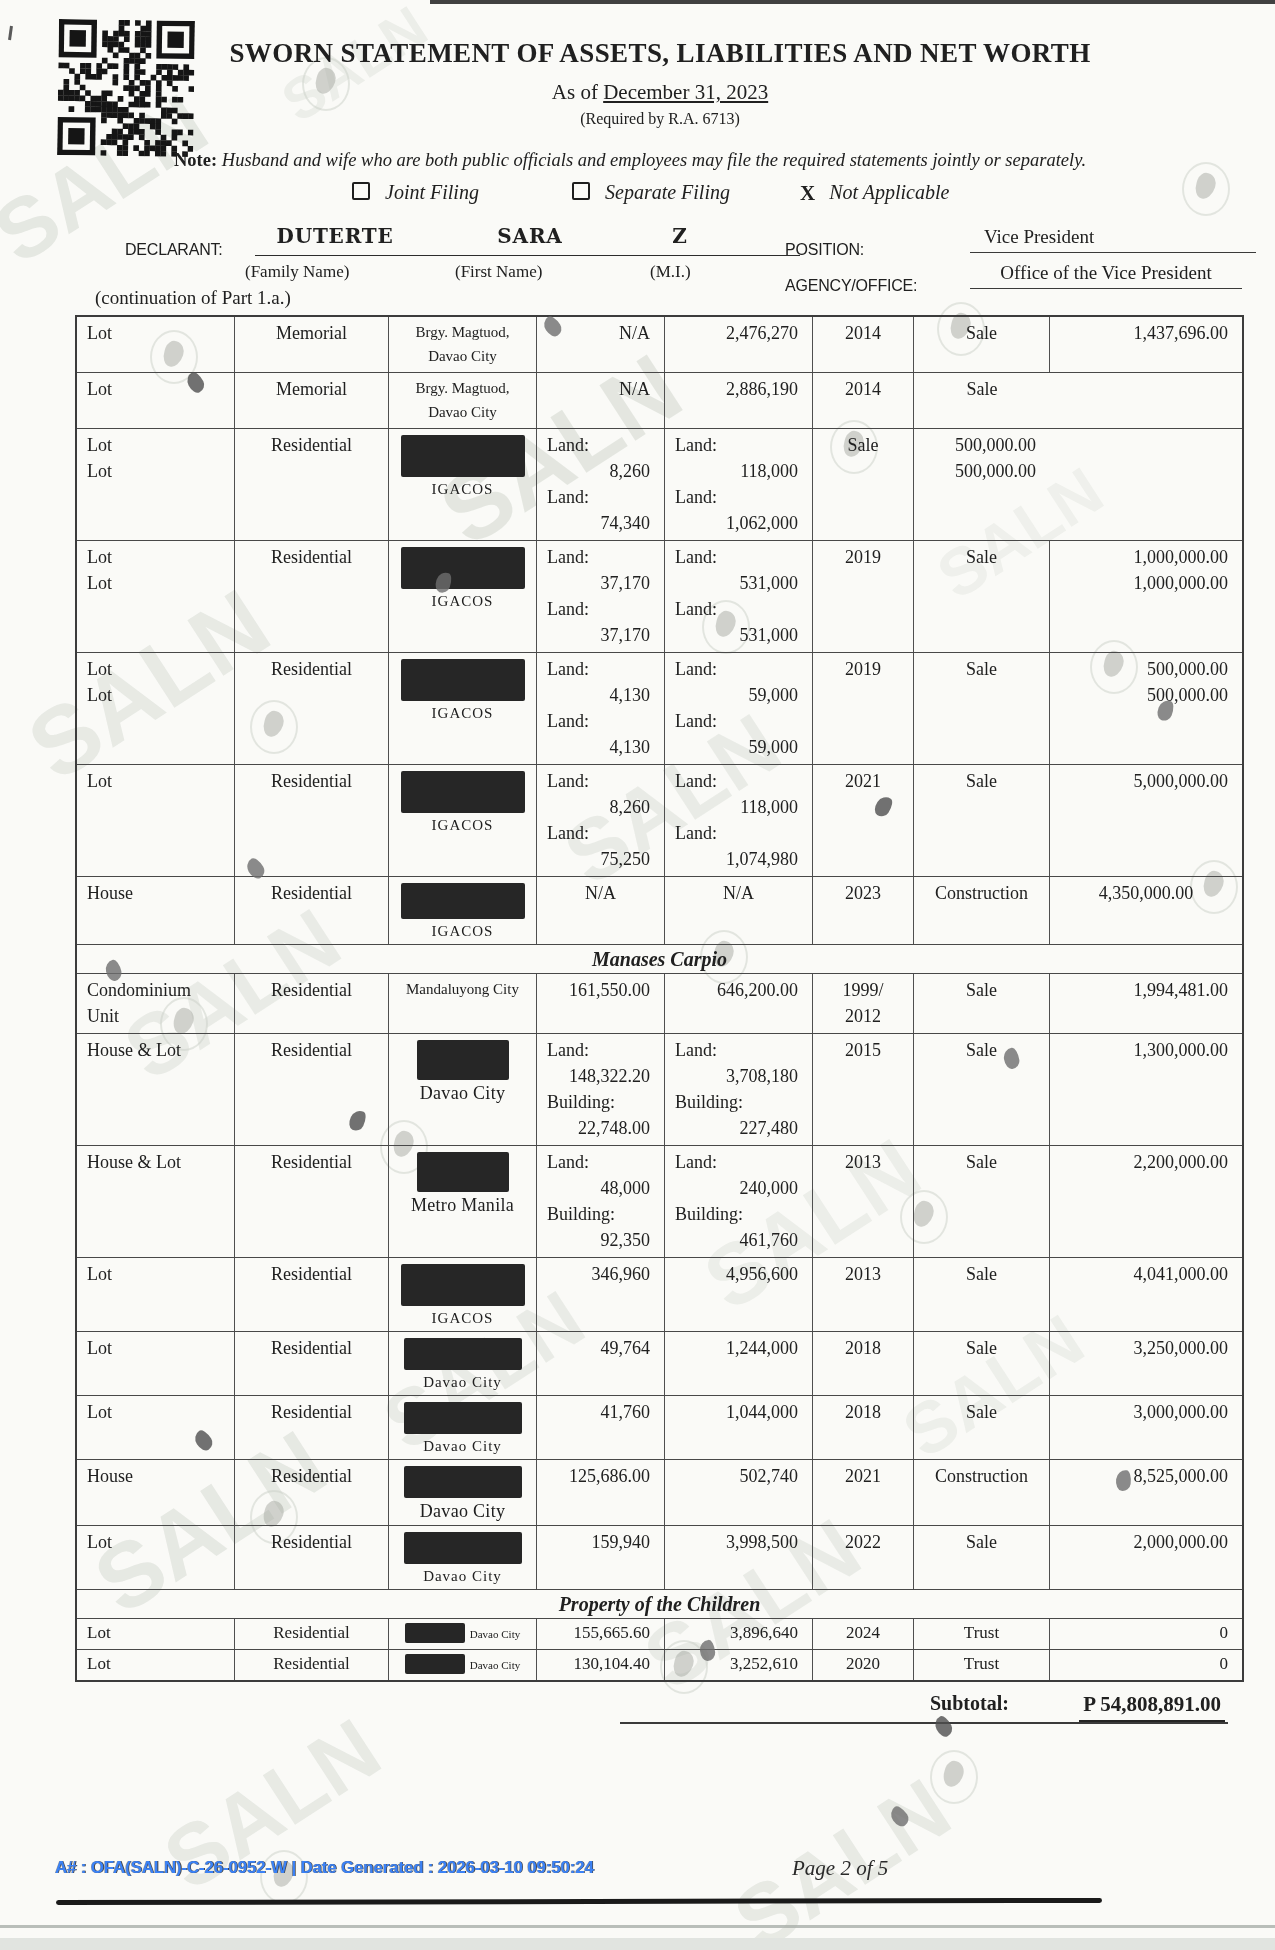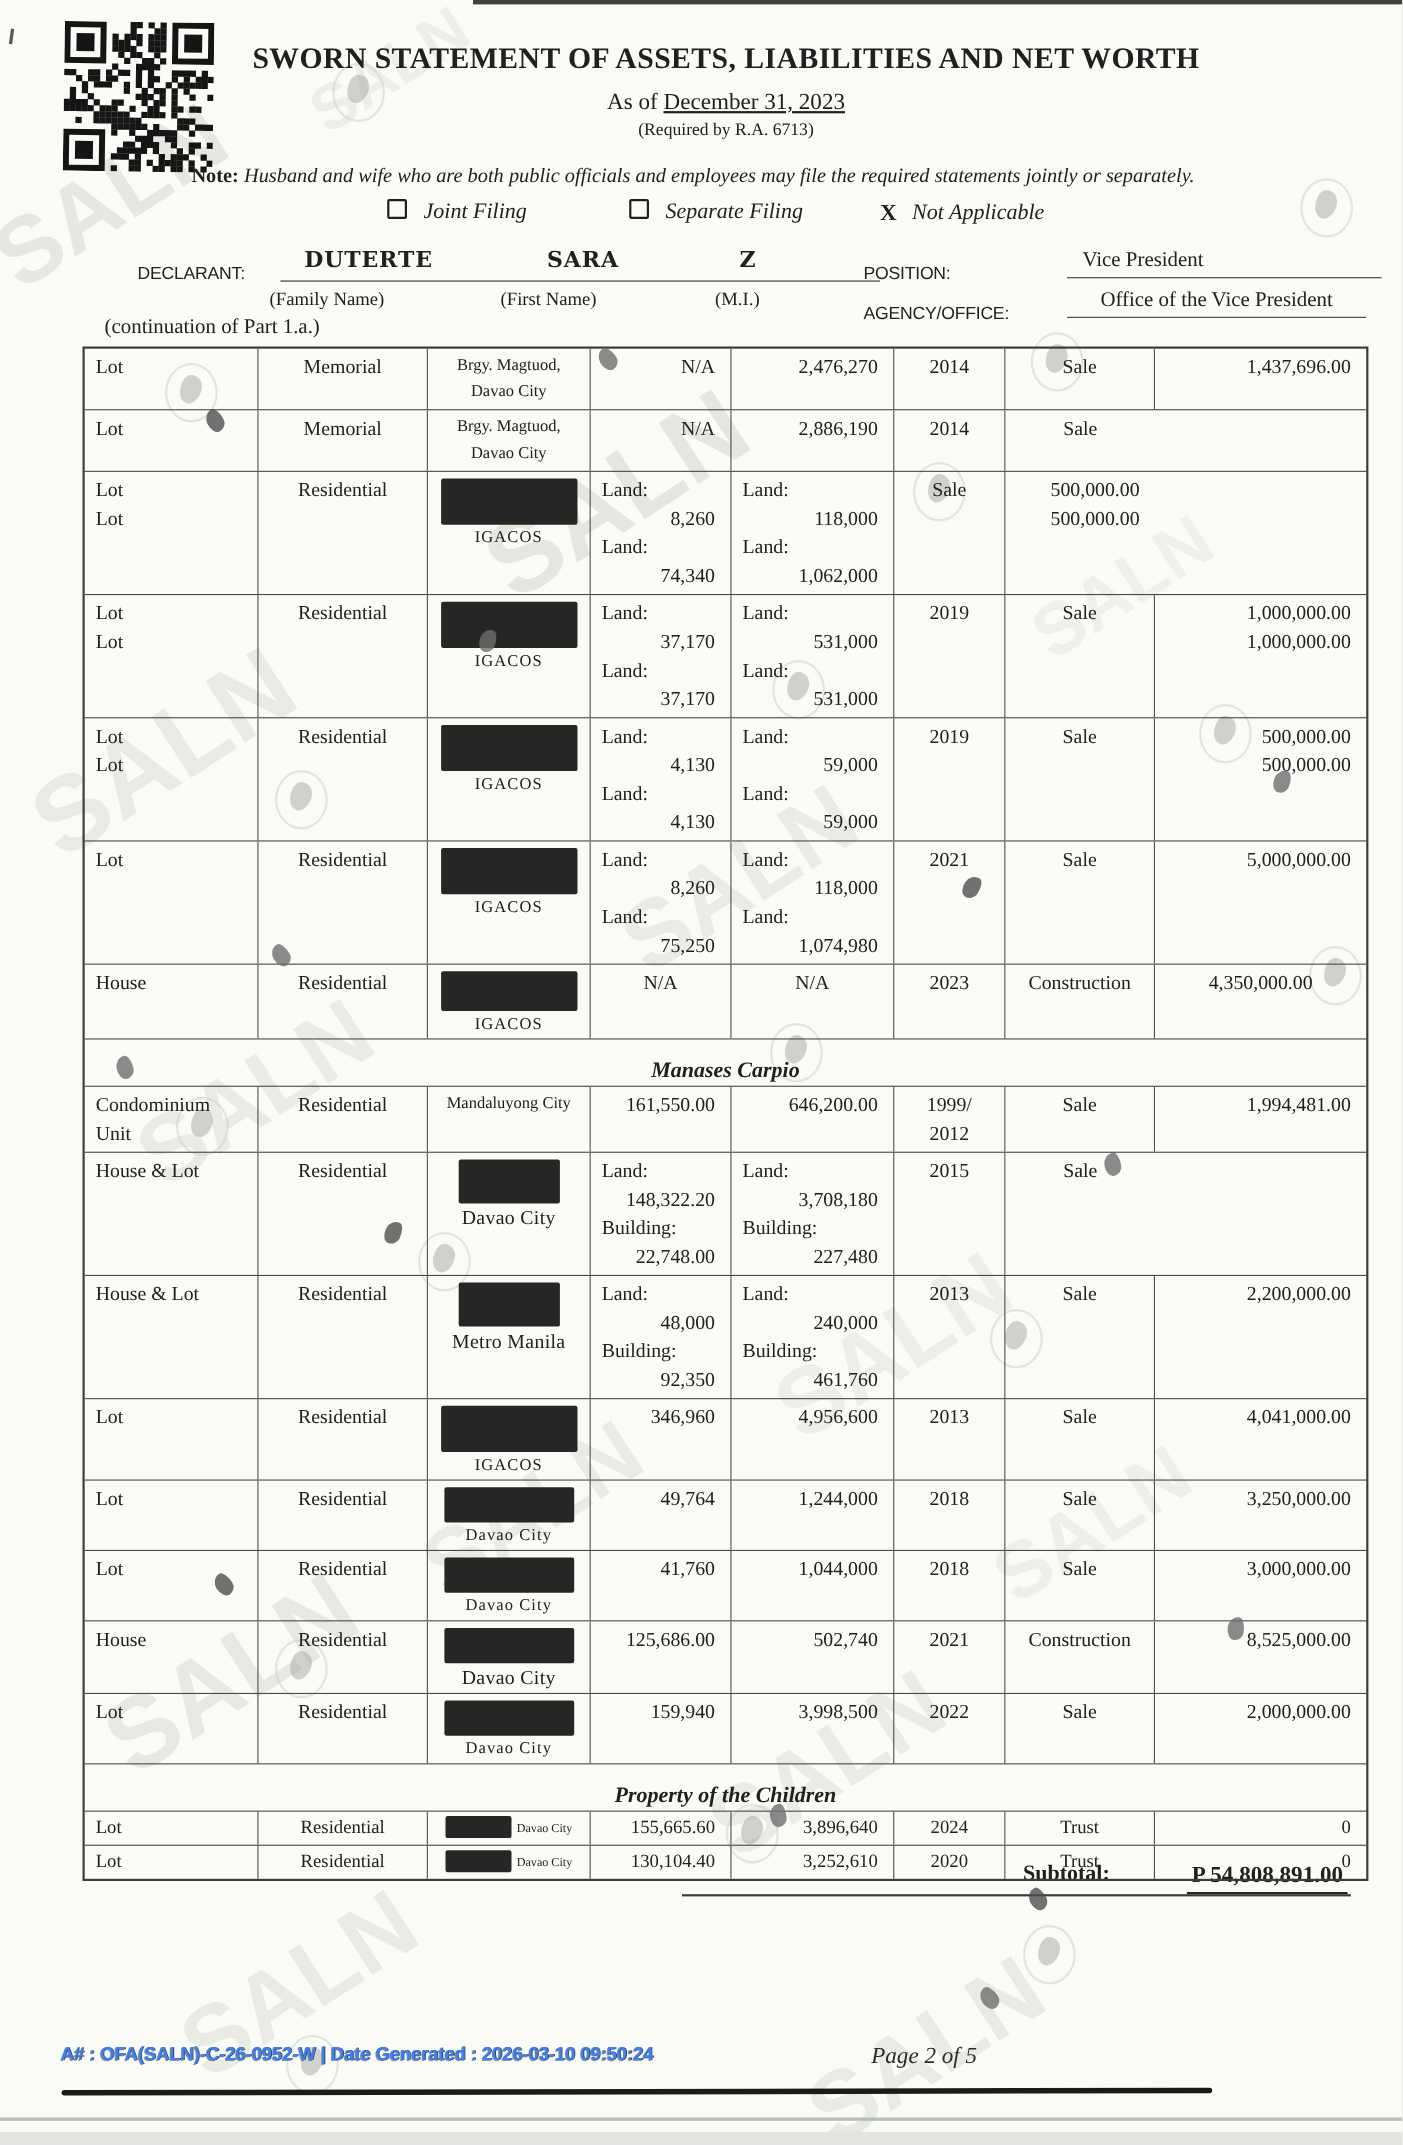--- a/index.html
+++ b/index.html
@@ -68,21 +68,21 @@
   .redact{display:block;margin:3px auto 0;background:#262626;border-radius:2px;}
   .redact.large{width:124px;height:42px;}
   .redact.wide{width:124px;height:36px;}
   .redact.med{width:92px;height:40px;}
   .redact.std{width:118px;height:32px;}
   .redact.small{display:inline-block;width:60px;height:20px;vertical-align:middle;margin:0 5px 2px 0;}
   .loc-cap{display:block;font-size:15px;letter-spacing:1px;line-height:18px;margin-top:3px;}
   .loc-cap.big{font-size:18px;letter-spacing:.3px;line-height:20px;}
   .loc-inline{font-size:11px;vertical-align:middle;}
   .section-row{text-align:center;font-weight:bold;font-style:italic;font-size:20px;line-height:26px;
-               border-bottom:1.6px solid #484848;padding:1px 0;margin-top:14px;}
+               border-bottom:1.6px solid #484848;padding:1px 0;}
   .trow.compact .cell{font-size:17px;line-height:24px;padding:2px 0 3px;}
   .trow.compact .c1{padding-left:10px;}
   
   .subtotal{position:absolute;left:75px;top:1692px;width:1165px;height:36px;z-index:2;}
   .sub-line{position:absolute;left:545px;right:12px;top:30px;height:2px;background:#3a3a3a;}
   .sub-label{position:absolute;left:855px;top:0;font-weight:bold;font-size:20px;}
   .sub-value{position:absolute;right:15px;top:0;font-weight:bold;font-size:21px;border-bottom:2.6px solid #242424;padding:0 4px 3px;}
   .footer-ref{position:absolute;left:55px;top:1858px;z-index:2;font-family:"Liberation Sans",sans-serif;
       font-weight:bold;font-size:17px;color:#3b82f6;letter-spacing:-.2px;
       text-shadow:.8px 0 0 rgba(25,25,25,.8), -.6px .3px 0 rgba(25,25,25,.45);}
@@ -647,20 +647,23 @@
         <div class="cell c5">
           <div class="vl lab">Land:</div>
           <div class="vl num">3,708,180</div>
           <div class="vl lab">Building:</div>
           <div class="vl num">227,480</div>
         </div>
         <div class="cell c6">
           <div>2015</div>
         </div>
         <div class="cell c7">Sale</div>
+        <div class="cell c8">
+          <div class="vl num">1,300,000.00</div>
+        </div>
       </div>
       <div class="trow">
         <div class="cell c1">
           <div class="desc-line">House &amp; Lot</div>
         </div>
         <div class="cell c2">Residential</div>
         <div class="cell loc-cell">
           <div class="redact med"></div>
           <div class="loc-cap big">Metro Manila</div>
         </div>

